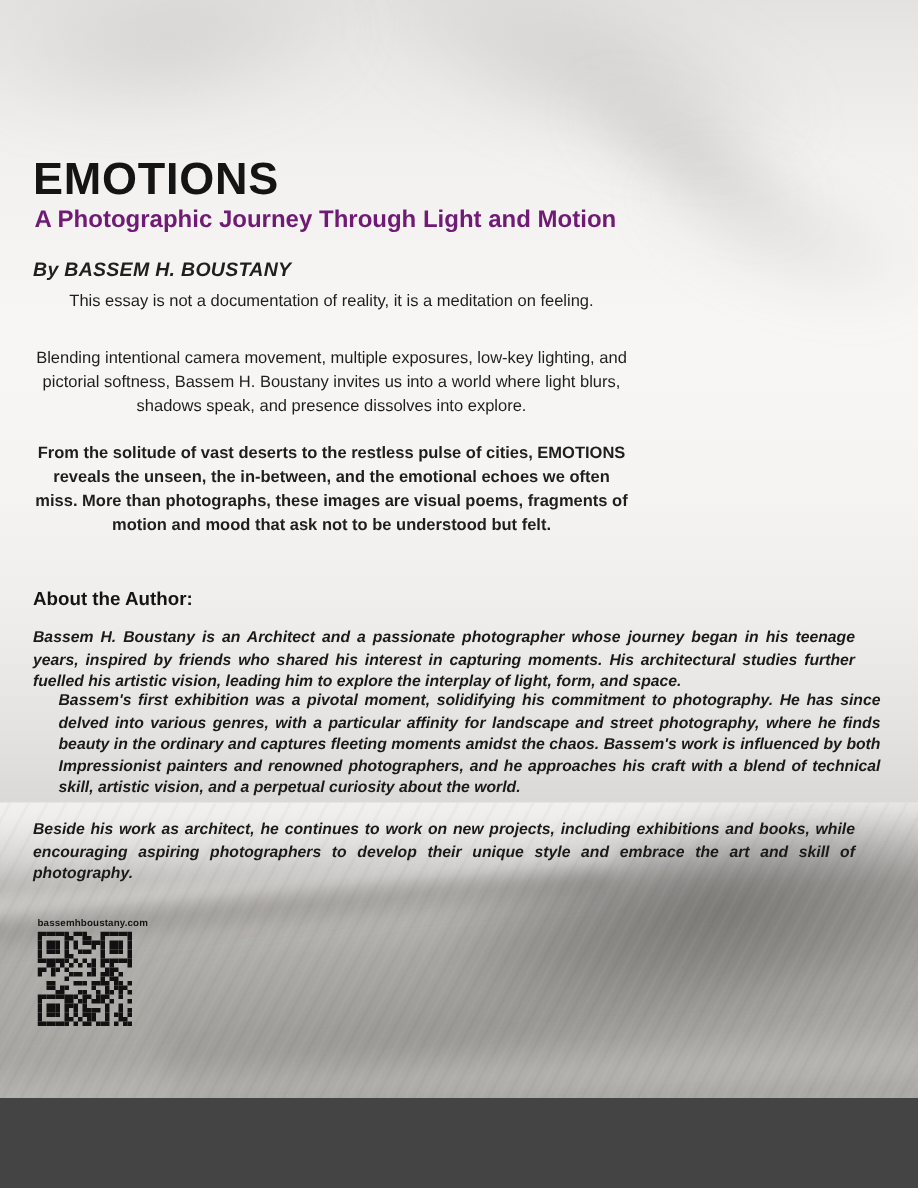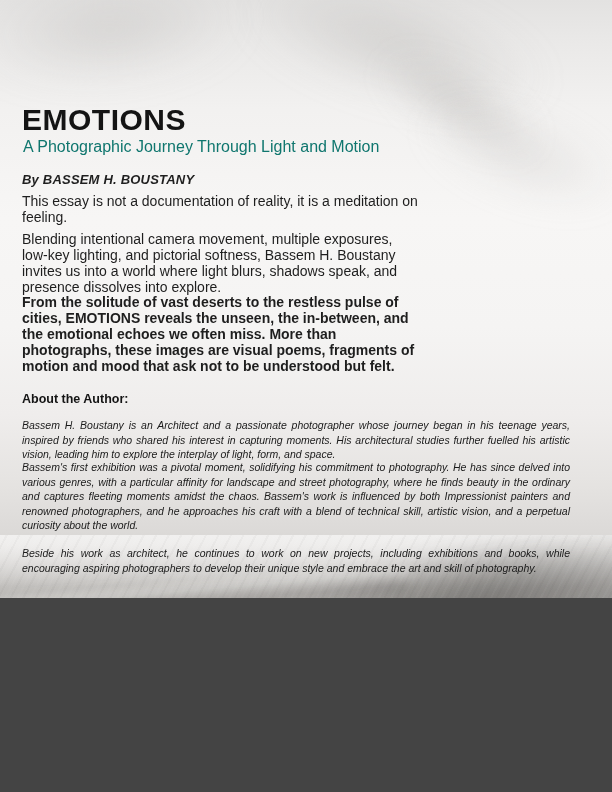--- a/index.html
+++ b/index.html
@@ -1,17 +1,17 @@
 <!DOCTYPE html>
 <html><head>
 <meta charset="utf-8">
 <style>
   html,body{margin:0;padding:0;background:#444;}
   .page{
-    position:relative;width:612px;height:598px;margin:0 auto;
+    position:relative;width:612px;height:732px;margin:0 auto;
     overflow:hidden;background:#f6f5f4;
     font-family:"Liberation Sans", sans-serif;color:#1b1b1b;
   }
   
   .bg-top{
     position:absolute;left:0;top:0;width:612px;height:545px;
     background:linear-gradient(180deg,
       #e3e2e1 0%, #eae9e8 8%, #f2f1f0 20%, #f7f6f5 40%,
       #f5f4f3 60%, #efedec 76%, #e5e3e1 89%, #d9d7d5 100%);
   }
@@ -52,32 +52,32 @@
     background:linear-gradient(180deg,transparent,rgba(82,81,79,.5));}
   .streaks{left:0;right:0;top:0;bottom:0;opacity:.65;
     background:repeating-linear-gradient(118deg,
       rgba(255,255,255,.05) 0 2px,transparent 2px 5px,
       rgba(0,0,0,.04) 5px 7px,transparent 7px 11px);}
   
   .content *{margin:0;}
   h1.title{position:absolute;left:22px;top:103px;font-size:30px;line-height:34px;
     font-weight:bold;letter-spacing:.5px;color:#141414;}
   h2.subtitle{position:absolute;left:23px;top:137px;font-size:16px;line-height:20px;
-    font-weight:normal;color:#0f766e;}
+    font-weight:bold;color:#701a75;}
   .byline{position:absolute;left:22px;top:172px;font-size:13px;font-weight:bold;
     font-style:italic;letter-spacing:.2px;color:#1f1f1f;}
-  p.body{position:absolute;left:22px;width:398px;font-size:14px;line-height:16px;color:#1e1e1e;}
+  p.body{position:absolute;left:22px;width:398px;font-size:11px;line-height:16px;color:#1e1e1e;text-align:center;}
   p.intro{top:193px;}
   p.b2{top:231px;}
   p.b3{top:294px;font-weight:bold;}
   h3.about-h{position:absolute;left:22px;top:392px;font-size:12.5px;font-weight:bold;color:#141414;}
   p.about{position:absolute;left:22px;width:548px;font-size:10.5px;line-height:14.5px;
-    font-style:italic;font-weight:normal;text-align:justify;color:#1a1a1a;}
+    font-style:italic;font-weight:bold;text-align:justify;color:#1a1a1a;}
   p.a1{top:418px;}
-  p.a2{top:460px;}
+  p.a2{top:460px;margin-left:17px;}
   p.a3{top:546px;}
   
   .qr-block{position:absolute;left:25px;top:612px;width:70px;}
   .qr-label{font-size:6.5px;font-weight:bold;letter-spacing:.1px;color:#161616;
     margin-bottom:2px;white-space:nowrap;}
   .qr-svg{display:block;}
 </style>
 </head>
 <body>
 

